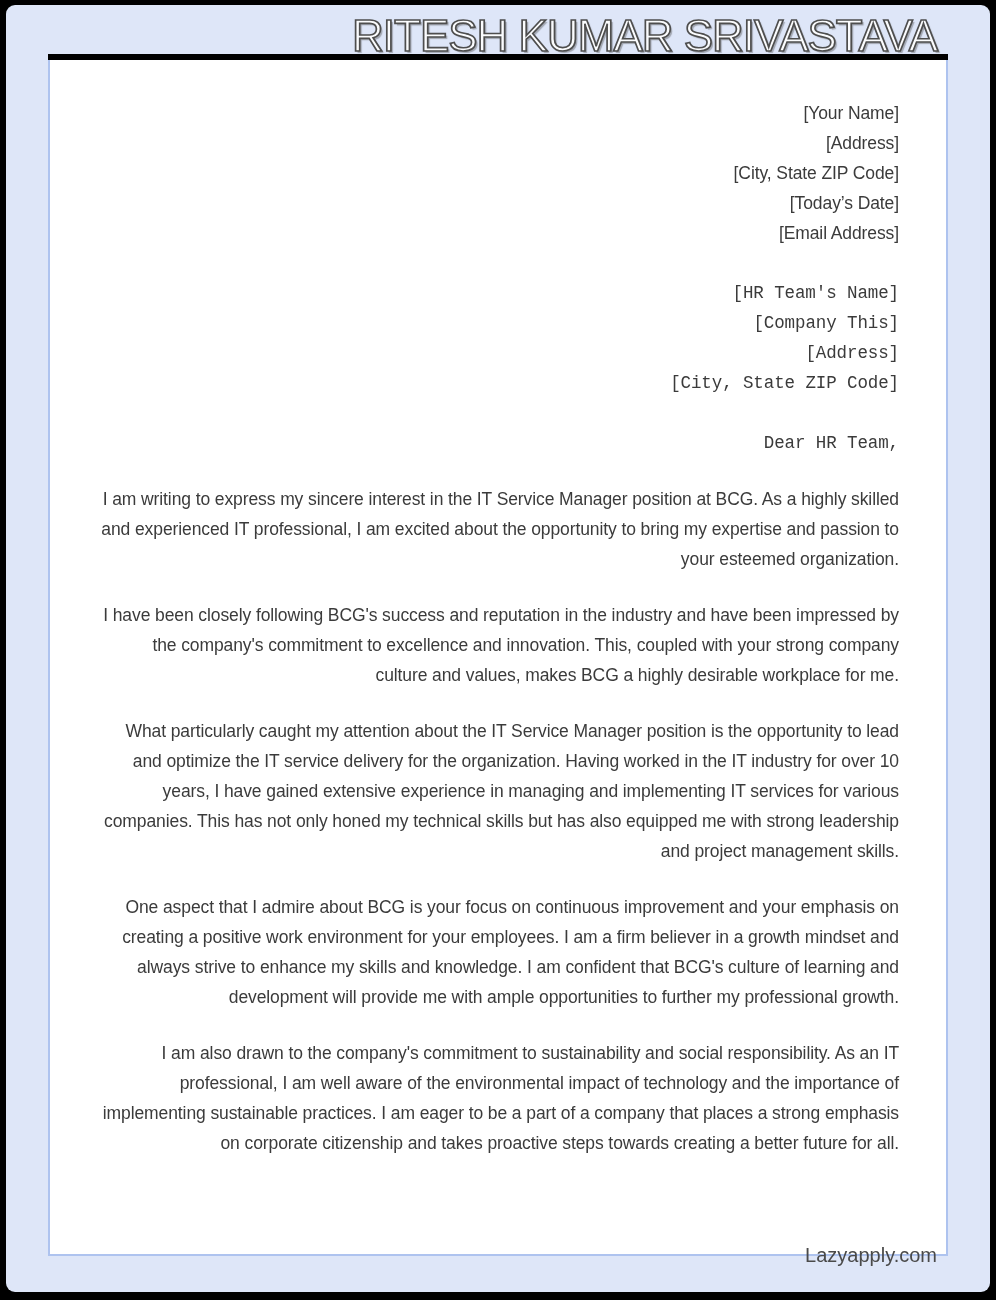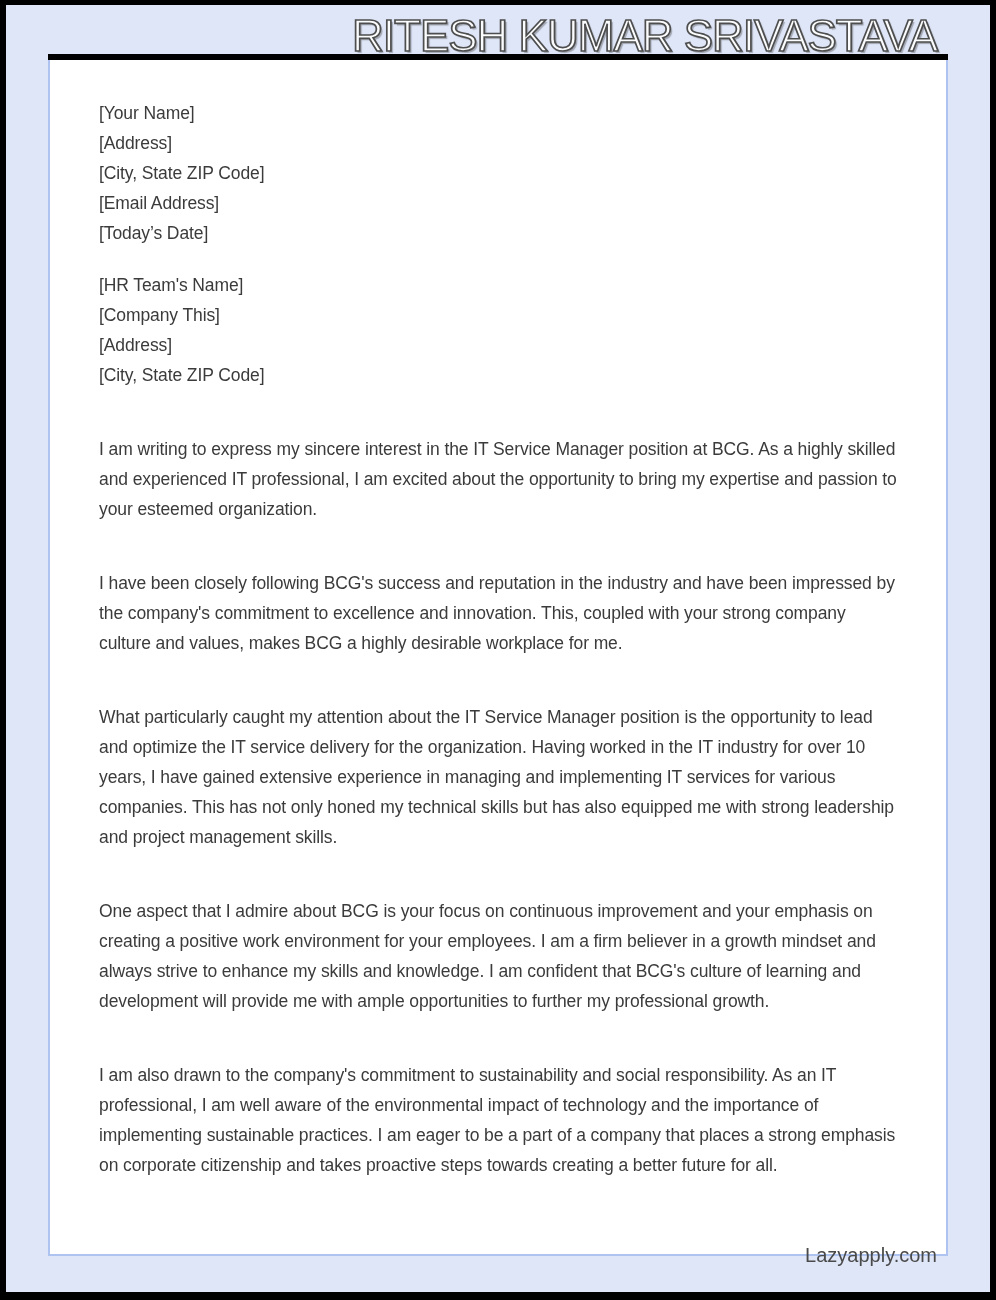--- a/index.html
+++ b/index.html
@@ -8,20 +8,21 @@
     background: #000000;
     position: relative;
     font-family: "Liberation Sans", sans-serif;
     overflow: hidden;
   }
   .canvas {
     position: absolute;
     left: 6px; top: 5px; right: 6px; bottom: 8px;
     background: #dee6f8;
     overflow: hidden;
+    border-radius: 9px;
   }
   .header-name {
     position: absolute;
     top: 6px; right: 53px;
     font-size: 44px;
     font-weight: 400;
     letter-spacing: -1px;
     white-space: nowrap;
     color: #fbfcfe;
     -webkit-text-stroke: 1.7px #4e4e4e;
@@ -55,55 +56,57 @@
   }
   .content {
     position: absolute;
     left: 93px; top: 93px;
     width: 800px;
     font-size: 17.5px;
     line-height: 30px;
     letter-spacing: -0.1px;
     color: #3b3b3b;
     z-index: 2;
+    text-align: right;
   }
   .content .block { margin: 0; }
-  .content .block + .block { margin-top: 22px; }
-  .content p.para { margin: 44px 0 0 0; }
+  .content .block + .block { margin-top: 30px; font-family: Liberation Mono, monospace; }
+  .content p.para { margin: 26px 0 0 0; }
 </style>
 </head>
 <body>
 
 <div class="canvas">
 
   <div class="header-name">RITESH KUMAR SRIVASTAVA</div>
 
   <div class="header-rule"></div>
 
   <div class="sheet"></div>
 
   <div class="watermark">Lazyapply.com</div>
 
   <div class="content">
 
     <div class="block">
       <div>[Your Name]</div>
       <div>[Address]</div>
       <div>[City, State ZIP Code]</div>
+      <div>[Today’s Date]</div>
       <div>[Email Address]</div>
-      <div>[Today’s Date]</div>
     </div>
 
     <div class="block">
       <div>[HR Team's Name]</div>
       <div>[Company This]</div>
       <div>[Address]</div>
       <div>[City, State ZIP Code]</div>
     </div>
 
+    <div class="block">Dear HR Team,</div>
 
     <p class="para">I am writing to express my sincere interest in the IT Service Manager position at BCG. As a highly skilled and experienced IT professional, I am excited about the opportunity to bring my expertise and passion to your esteemed organization.</p>
     <p class="para">I have been closely following BCG's success and reputation in the industry and have been impressed by the company's commitment to excellence and innovation. This, coupled with your strong company culture and values, makes BCG a highly desirable workplace for me.</p>
     <p class="para">What particularly caught my attention about the IT Service Manager position is the opportunity to lead and optimize the IT service delivery for the organization. Having worked in the IT industry for over 10 years, I have gained extensive experience in managing and implementing IT services for various companies. This has not only honed my technical skills but has also equipped me with strong leadership and project management skills.</p>
     <p class="para">One aspect that I admire about BCG is your focus on continuous improvement and your emphasis on creating a positive work environment for your employees. I am a firm believer in a growth mindset and always strive to enhance my skills and knowledge. I am confident that BCG's culture of learning and development will provide me with ample opportunities to further my professional growth.</p>
     <p class="para">I am also drawn to the company's commitment to sustainability and social responsibility. As an IT professional, I am well aware of the environmental impact of technology and the importance of implementing sustainable practices. I am eager to be a part of a company that places a strong emphasis on corporate citizenship and takes proactive steps towards creating a better future for all.</p>
 
   </div>
 
 </div>

